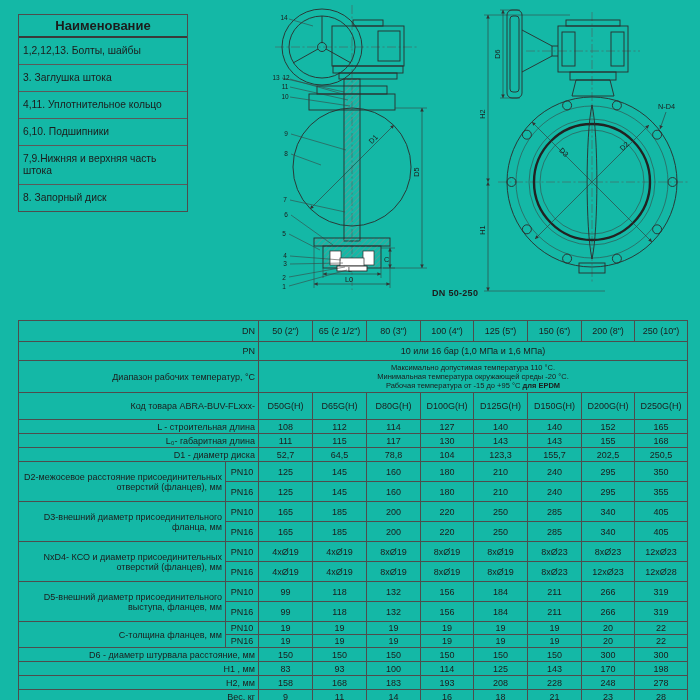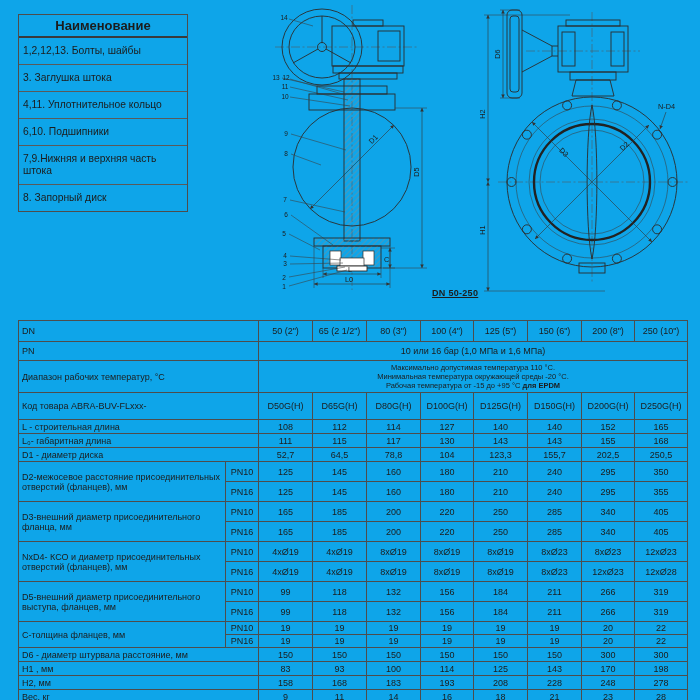--- a/index.html
+++ b/index.html
@@ -1,45 +1,45 @@
 <!DOCTYPE html>
 <html><head>
 <meta charset="utf-8">
 <style>
   html,body{margin:0;padding:0;background:#fff;}
-  #page{position:relative;width:700px;height:700px;background:#0ea5e9;overflow:hidden;
+  #page{position:relative;width:700px;height:700px;background:#14b8a6;overflow:hidden;
         font-family:"Liberation Sans",sans-serif;color:#1c1c1c;}
 
   
   #parts{position:absolute;left:18px;top:14px;width:168px;border:1.5px solid #4d4d4d;}
   #parts .hdr{font-weight:bold;font-size:13px;text-align:center;padding:3px 2px;
               border-bottom:2px solid #3a3a3a;}
   #parts .parts-row{font-size:10.3px;padding:7px 4px;border-bottom:1px solid #5a5a5a;
                     line-height:12px;}
   #parts .parts-row:last-child{border-bottom:none;}
 
   
   .draw{position:absolute;}
   #caption{position:absolute;left:432px;top:288px;font-size:9px;font-weight:bold;
-           letter-spacing:.3px;text-decoration:underline;}
+           letter-spacing:.3px;}
 
   svg text{font-family:"Liberation Sans",sans-serif;fill:#1c1c1c;}
   .ln{stroke:#2b2b2b;stroke-width:0.9;fill:none;}
   .thin{stroke:#3a3a3a;stroke-width:0.55;fill:none;}
   .cl{stroke:#555;stroke-width:0.55;fill:none;stroke-dasharray:9 2.5 2 2.5;}
   .dim{stroke:#333;stroke-width:0.6;fill:none;}
   .callout{font-size:6.5px;}
   .dimtxt{font-size:7.3px;}
   .thick{stroke:#222;stroke-width:2.4;fill:none;}
 
   
   #spec{position:absolute;left:18px;top:320px;width:670px;border-collapse:collapse;
         table-layout:fixed;font-size:9px;}
   #spec td{border:1px solid #4d4d4d;padding:0 3px;overflow:hidden;}
-  #spec td.lbl{text-align:left;line-height:10px;}
+  #spec td.lbl{text-align:right;line-height:10px;}
   #spec td.pn{text-align:center;}
   #spec td.val{text-align:center;}
   #spec tr.rh-head{height:21px;}
   #spec tr.rh-merged{height:19px;}
   #spec tr.rh-temp{height:32px;}
   #spec tr.rh-code{height:27px;}
   #spec tr.rh-s{height:14px;margin-top:32px;}
   #spec tr.rh-pn{height:20px;}
   #spec tr.rh-pnc{height:13px;}
   #spec td.temp{font-size:7.5px;line-height:9px;text-align:center;}

